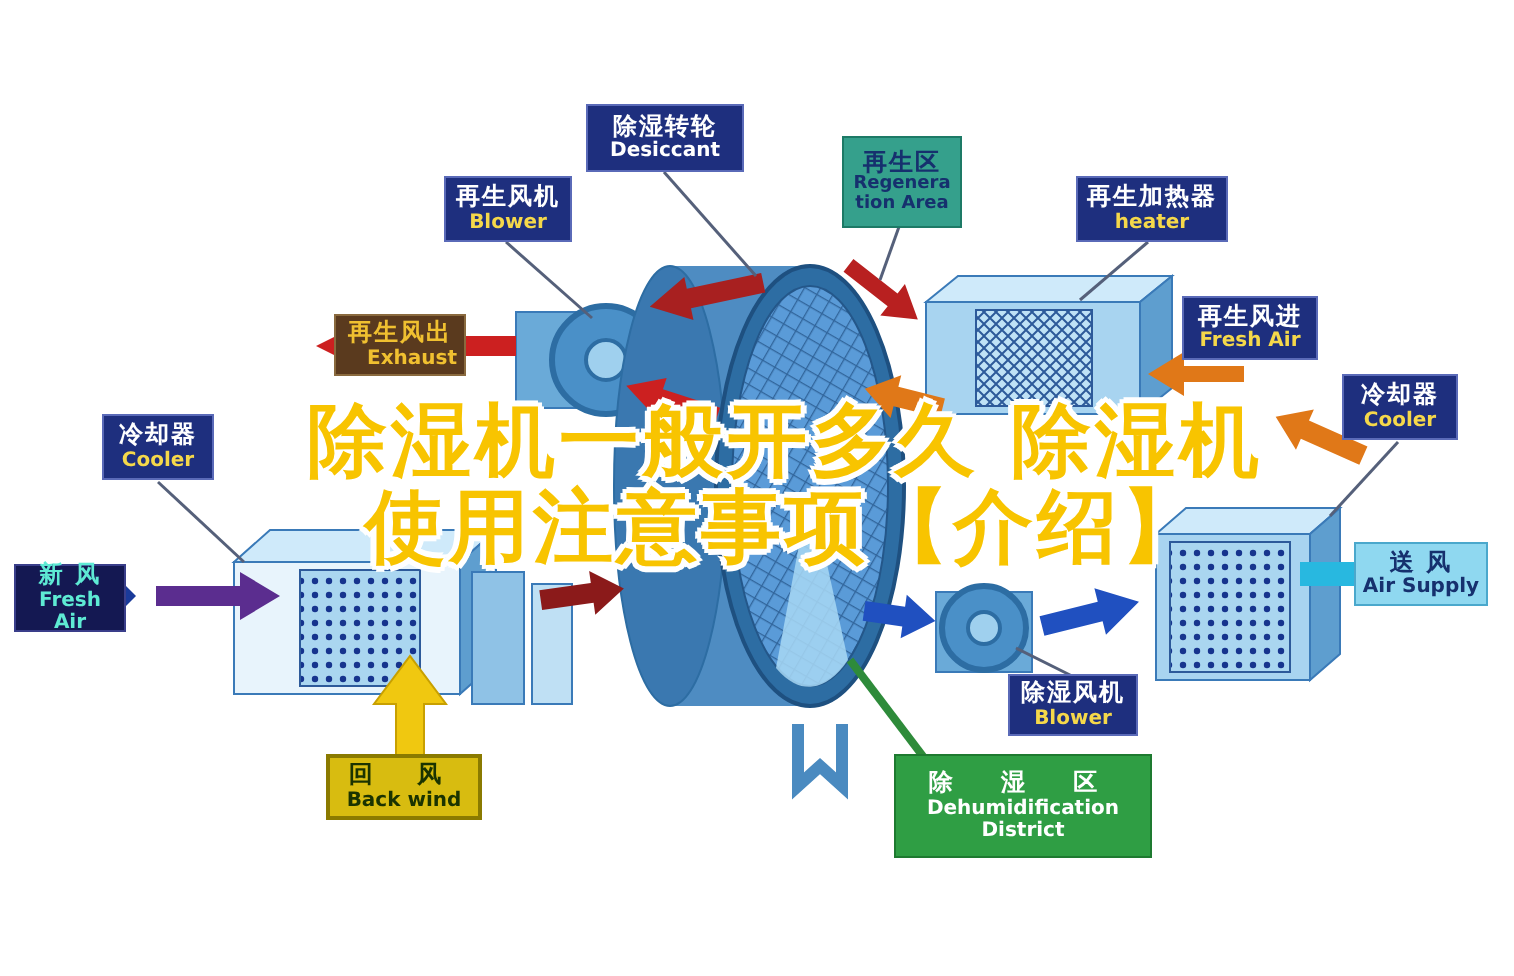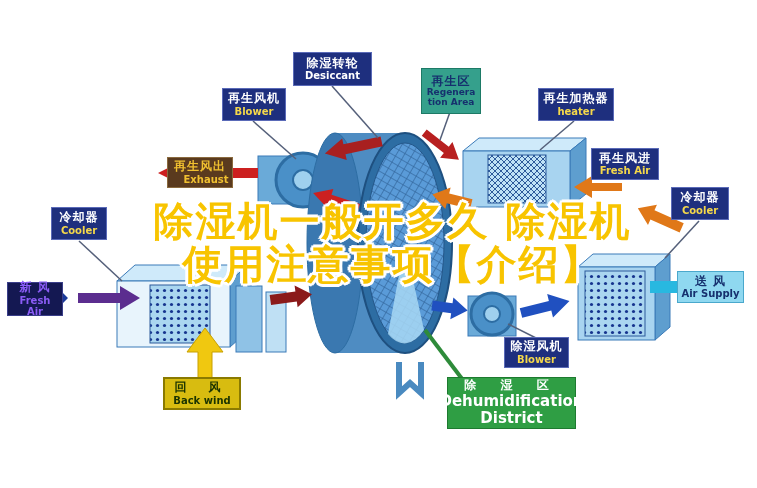--- a/index.html
+++ b/index.html
@@ -11,27 +11,27 @@
          padding:2px 3px; line-height:1.12; }
   .lbl .zh { font-size:12px; letter-spacing:1px; white-space:nowrap; }
   .lbl .en { font-size:10px; }
   .navy    { background:#1e2f7e; color:#ffffff; border:1px solid #5a6ab8; }
   .navy .en{ color:#f5d84a; }
   .navy .en.white { color:#ffffff; }
   .teal    { background:#35a08c; color:#16306e; border:1px solid #1d7a66; }
   .teal .en{ font-size:9px; word-break:break-all; line-height:1.05; color:#16306e; }
   .brown   { background:#5a3a1e; color:#f0c030; border:1px solid #8a6a3e;text-align:right; }
   .brown .en{ color:#f0c030;margin-left:12px; }
-  .darknavy{ background:#141852; color:#8b5cf6; border:1px solid #3a3e8a; }
+  .darknavy{ background:#141852; color:#5eead4; border:1px solid #3a3e8a; }
   .cyanbox { background:#8fd8f0; color:#16306e; border:1px solid #4aa8cc; }
   .yellowbox{ background:#d8bc10; color:#1a3300; border:2px solid #8a7a00; }
   .yellowbox .zh { letter-spacing:9px; }
   .greenbox{ background:#2f9e44; color:#ffffff; border:1px solid #1e7a30; }
   .greenbox .zh { letter-spacing:10px; }
-  .greenbox .en { font-size:15px; }
+  .greenbox .en { font-size:10px; }
 
   .title { position:absolute; left:0; right:0; top:200px; z-index:30; text-align:center;
            font-weight:bold; font-size:40px; line-height:43px; color:#f8c400; letter-spacing:2px;
            text-shadow:-2px -2px 0 #fff, 2px -2px 0 #fff, -2px 2px 0 #fff, 2px 2px 0 #fff,
                         0 -3px 0 #fff, 0 3px 0 #fff, -3px 0 0 #fff, 3px 0 0 #fff;padding-left:28px; }
 </style>
 </head>
 <body>
 
 <div class="stage">

